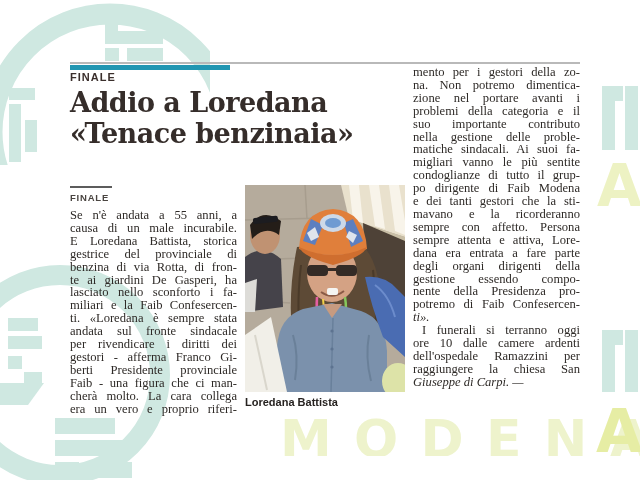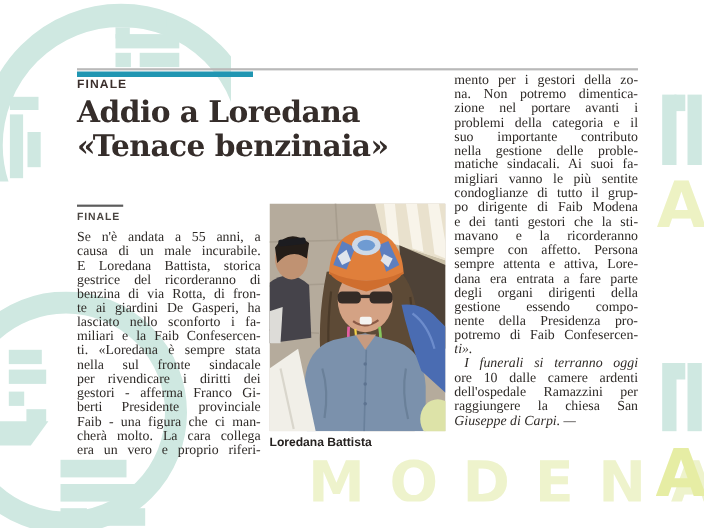--- a/index.html
+++ b/index.html
@@ -48,21 +48,21 @@
     margin-top:4px;font-family:"Liberation Sans", sans-serif;font-size:9.5px;
     font-weight:bold;letter-spacing:0.8px;color:#4a4541;
   }
   .col{
     position:absolute;width:167px;font-size:12.6px;line-height:12.9px;color:#2e2a27;
   }
   .col1{left:70px;top:209px;}
   .col2{left:413px;top:66px;}
   .bl{text-align:justify;text-align-last:justify;white-space:nowrap;}
   .bl.pl{text-align-last:left;font-style:italic;}
-  .bl.ind{text-indent:9px;font-style:italic;}
+  .bl.ind{text-indent:9px;}
   .photo{position:absolute;left:245px;top:185px;width:160px;height:207px;}
   .caption{
     position:absolute;left:245px;top:396px;
     font-family:"Liberation Sans", sans-serif;font-weight:bold;font-size:11px;color:#262220;
   }
 </style>
 </head>
 <body>
 
 <svg class="wm" style="left:-5px;top:0;" width="215" height="165" viewBox="0 0 215 165">
@@ -137,27 +137,27 @@
 
   <div class="section">
     <div class="section-line"></div>
     <div class="section-label">FINALE</div>
   </div>
 
   <div class="col col1">
       <div class="bl">Se n'è andata a 55 anni, a</div>
       <div class="bl">causa di un male incurabile.</div>
       <div class="bl">E Loredana Battista, storica</div>
-      <div class="bl">gestrice del ricorderanno di</div>
+      <div class="bl">gestrice del provinciale di</div>
       <div class="bl">benzina di via Rotta, di fron-</div>
       <div class="bl">te ai giardini De Gasperi, ha</div>
       <div class="bl">lasciato nello sconforto i fa-</div>
       <div class="bl">miliari e la Faib Confesercen-</div>
       <div class="bl">ti. «Loredana è sempre stata</div>
-      <div class="bl">nella sul fronte sindacale</div>
+      <div class="bl">andata sul fronte sindacale</div>
       <div class="bl">per rivendicare i diritti dei</div>
       <div class="bl">gestori - afferma Franco Gi-</div>
       <div class="bl">berti Presidente provinciale</div>
       <div class="bl">Faib - una figura che ci man-</div>
       <div class="bl">cherà molto. La cara collega</div>
       <div class="bl">era un vero e proprio riferi-</div>
     </div>
   <div class="col col2">
       <div class="bl">mento per i gestori della zo-</div>
       <div class="bl">na. Non potremo dimentica-</div>

